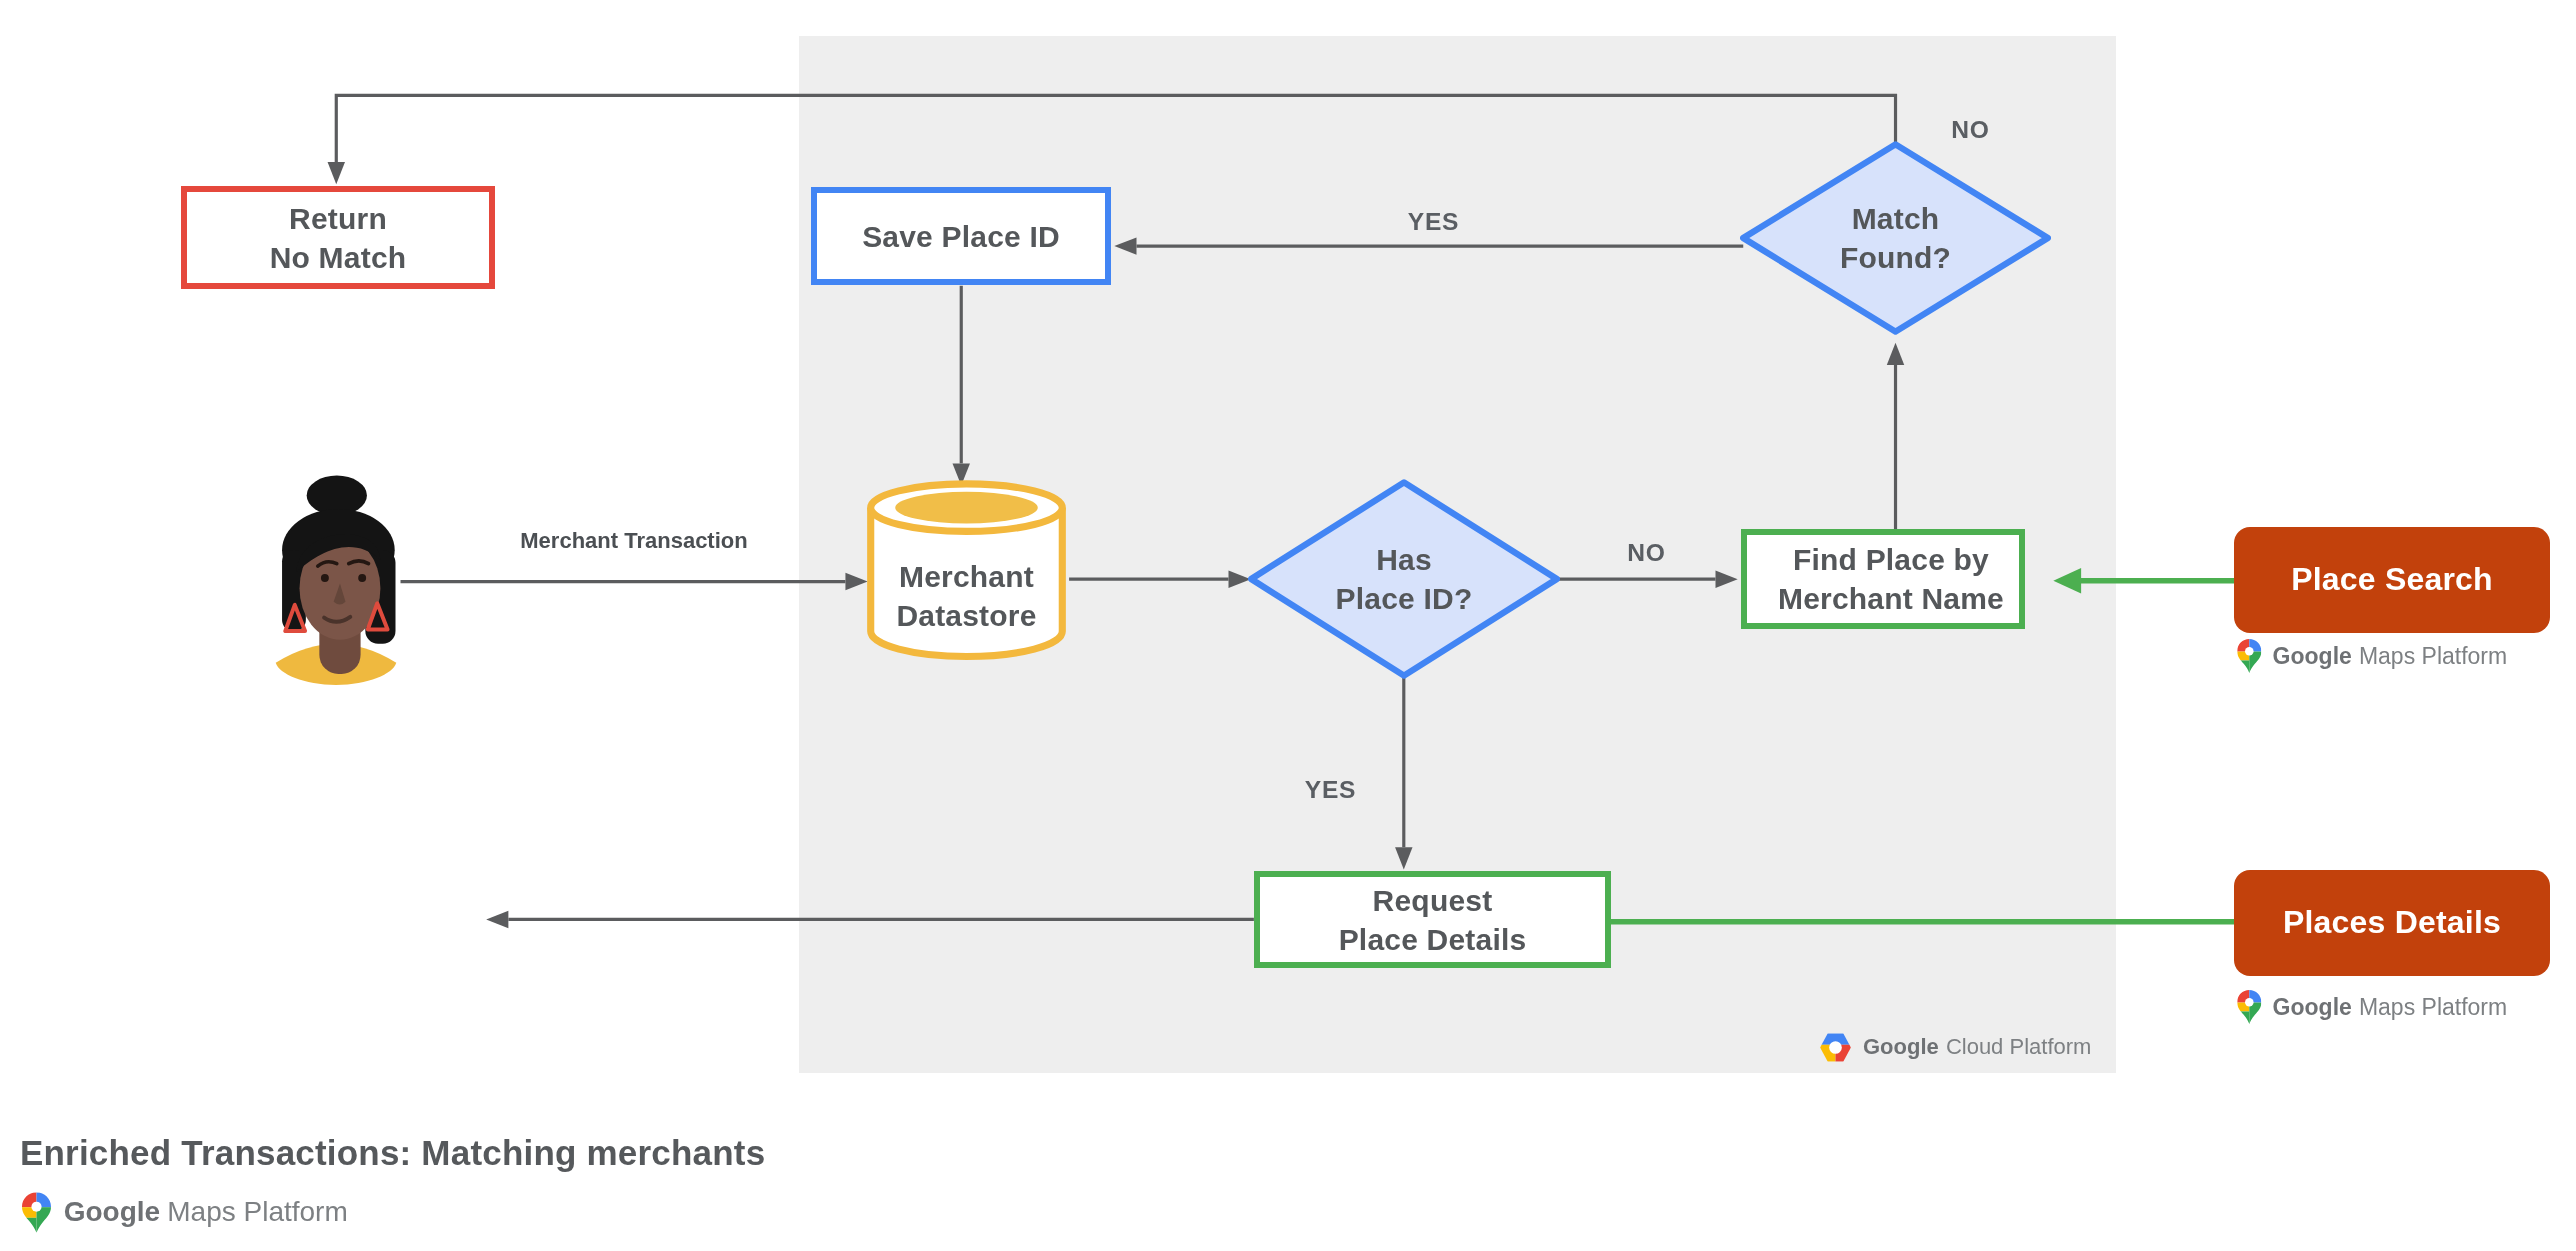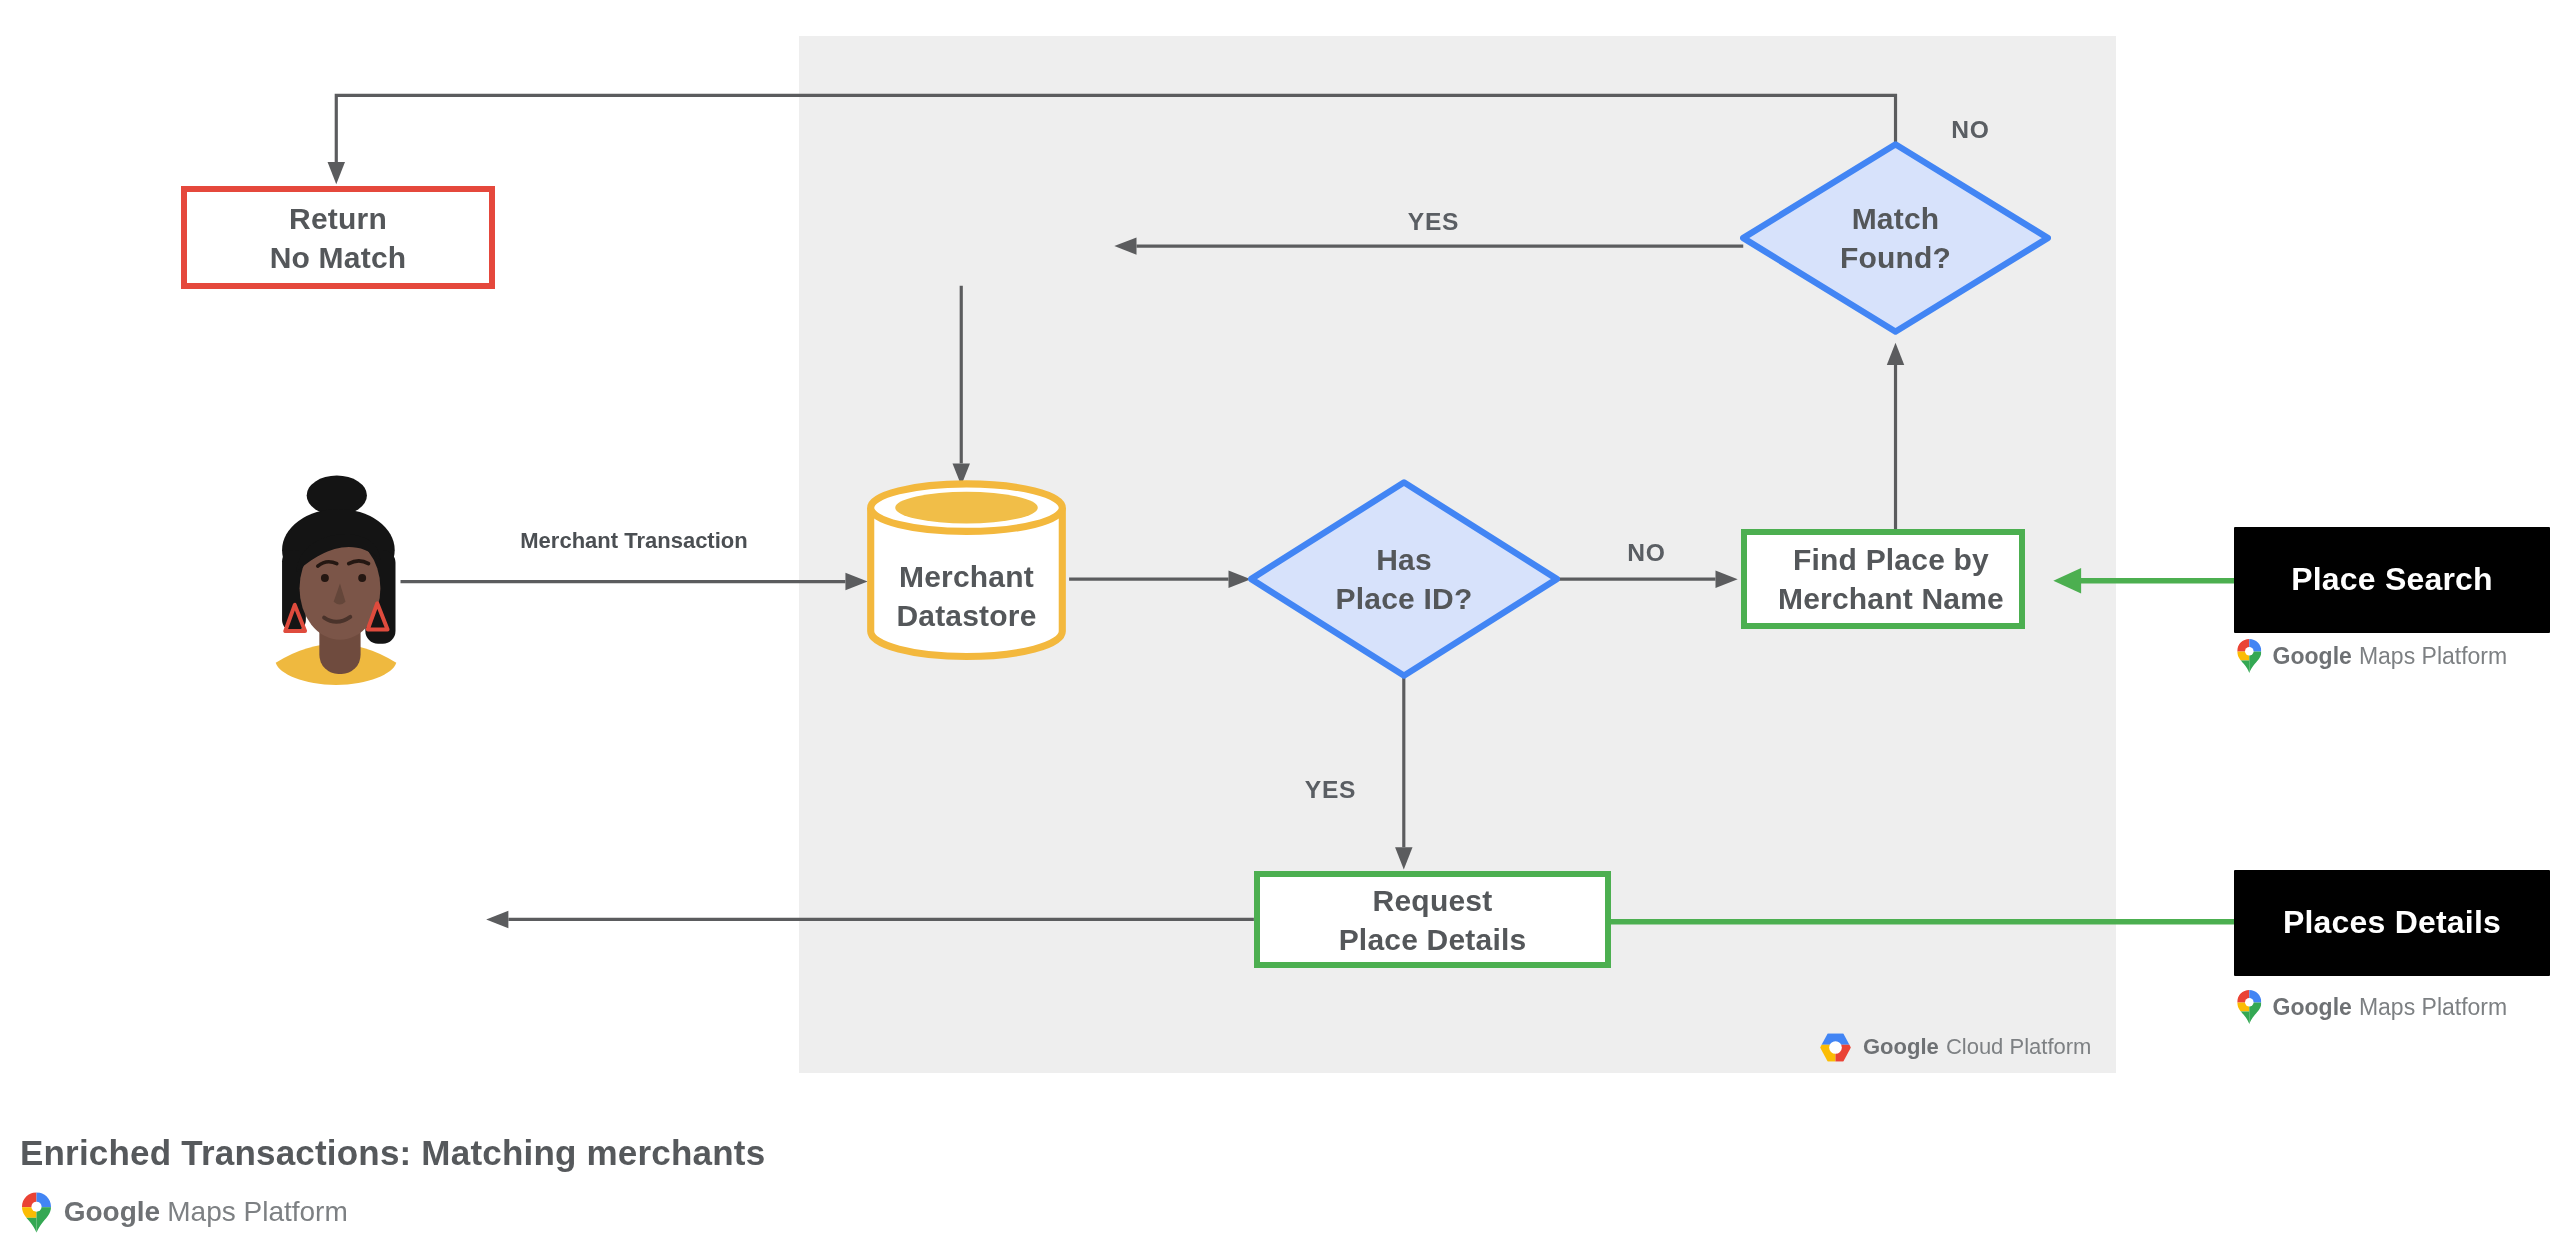--- a/index.html
+++ b/index.html
@@ -11,21 +11,21 @@
   #wires{position:absolute;left:0;top:0;pointer-events:none;}
   .node{position:absolute;box-sizing:border-box;display:flex;align-items:center;justify-content:center;}
   .box{background:#ffffff;border-style:solid;border-width:6.3px;}
   .node-label{
     white-space:pre-line;text-align:center;font-weight:700;font-size:30px;line-height:1.3;
     color:#54575a;letter-spacing:0.2px;
   }
   .diamond{background:transparent;}
   .diamond svg{position:absolute;left:0;top:0;}
   .diamond .node-label{position:relative;}
-  .api-box{background:#000000;border-radius:1px;}
+  .api-box{background:#c2410c;border-radius:16px;}
   .api-box .node-label{color:#ffffff;font-size:32px;}
   .edge-label{
     position:absolute;text-align:center;font-weight:700;font-size:24.6px;color:#5a5e63;
     letter-spacing:0.8px;
   }
   .flow-label{
     position:absolute;text-align:center;font-weight:700;font-size:22px;color:#4b4f53;
   }
   .cylinder{position:absolute;}
   .cylinder .node-label{position:absolute;left:0;right:0;top:57px;bottom:6.3px;display:flex;align-items:center;justify-content:center;}
@@ -105,20 +105,23 @@
     </svg>
   </div>
 
   <div class="flow-label" style="left:458px;top:528px;width:352px;">Merchant Transaction</div>
 
   <div class="node box" style="left:181px;top:186px;width:314px;height:103px;border-color:#e5483c;">
     <div class="node-label">Return
 No Match</div>
   </div>
 
+  <div class="node box" style="left:811px;top:187px;width:300px;height:98px;border-color:#4285f4;">
+    <div class="node-label">Save Place ID</div>
+  </div>
 
   <div class="cylinder" style="left:864px;top:476px;width:205px;height:190px;">
     <svg width="205" height="190" viewBox="0 0 258 240">
       <path d="M8,40 L8,196 A121,32 0 0 0 250,196 L250,40" fill="#ffffff" stroke="#f3b83d" stroke-width="9"></path>
       <ellipse cx="129" cy="40" rx="121" ry="30" fill="#ffffff" stroke="#f3b83d" stroke-width="9"></ellipse>
       <ellipse cx="129" cy="40" rx="90" ry="20" fill="#f1be48"></ellipse>
     </svg>
     <div class="node-label">Merchant
 Datastore</div>
   </div>

